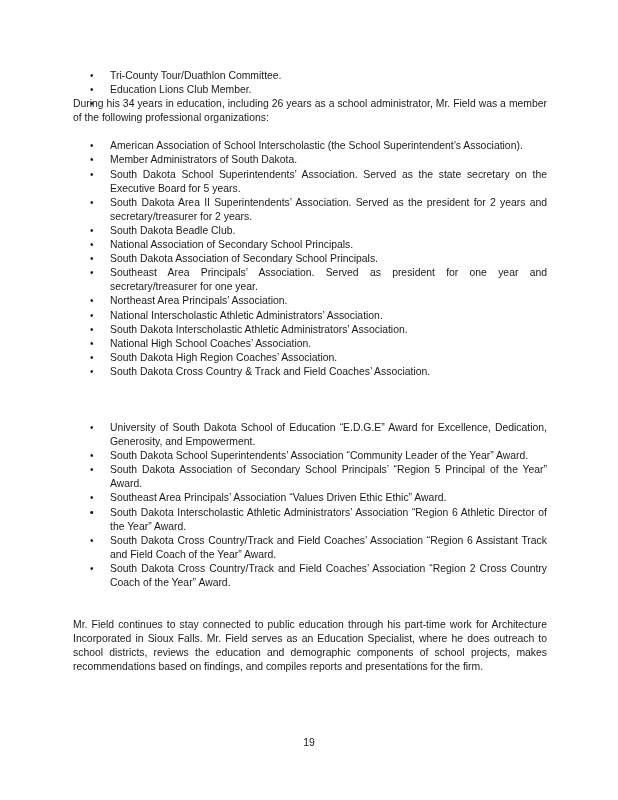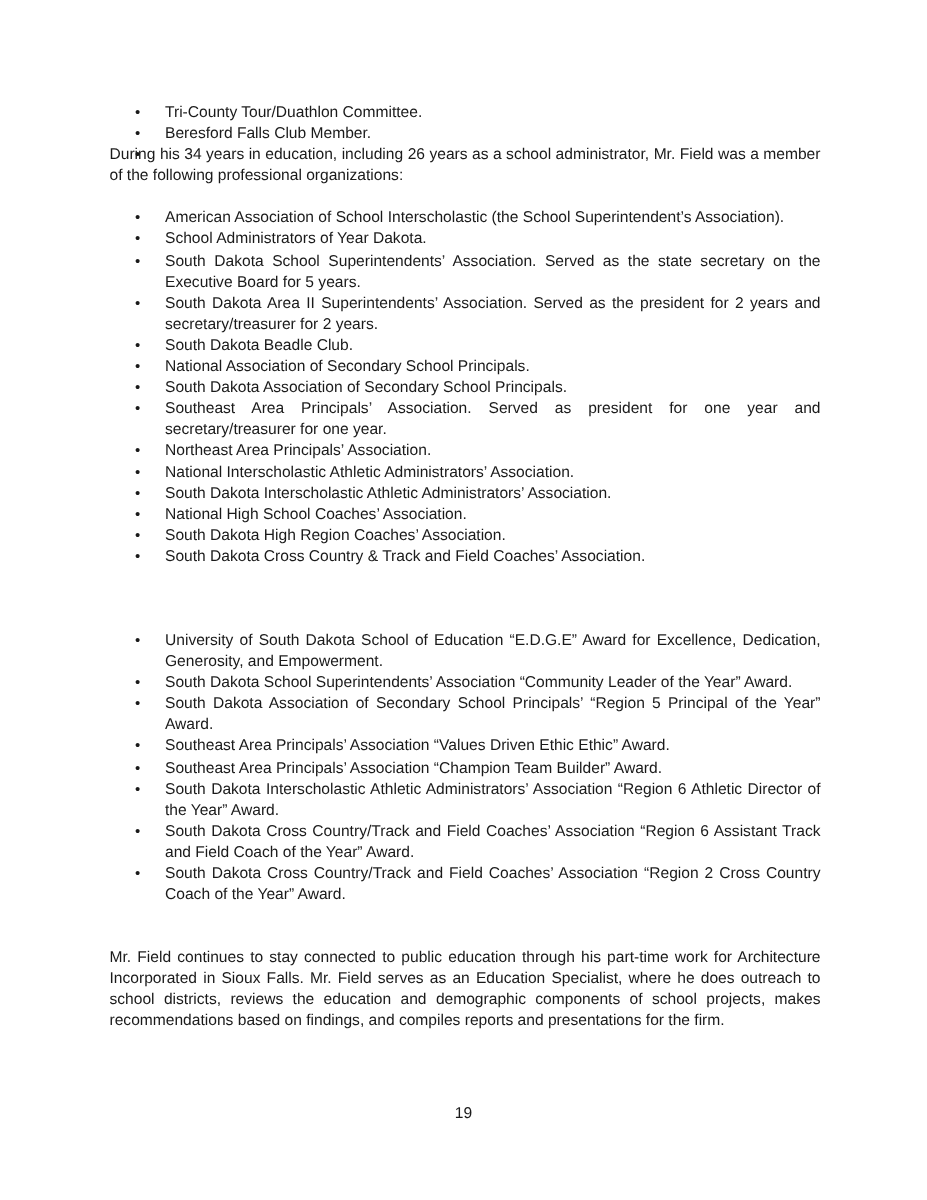--- a/index.html
+++ b/index.html
@@ -20,30 +20,30 @@
     font-family: "Liberation Sans", sans-serif; font-size: 10.4px; color: #1a1a1a;
   }
 </style>
 </head>
 <body>
 
 <div class="page">
 
   <ul>
     <li><span class="bullet">•</span><span>Tri-County Tour/Duathlon Committee.</span></li>
-    <li><span class="bullet">•</span><span>Beresford Falls Club Member.</span></li>
+    <li><span class="bullet">•</span><span>Education Lions Club Member.</span></li>
     <li><span class="bullet">•</span></li>
   </ul>
 
   <p>During his 34 years in education, including 26 years as a school administrator, Mr. Field was a member of the following professional organizations:</p>
   <div class="gap-sm"></div>
 
   <ul>
     <li><span class="bullet">•</span><span>American Association of School Interscholastic (the School Superintendent’s Association).</span></li>
-    <li><span class="bullet">•</span><span>School Administrators of Year Dakota.</span></li>
+    <li><span class="bullet">•</span><span>Member Administrators of South Dakota.</span></li>
     <li><span class="bullet">•</span><span>South Dakota School Superintendents’ Association.  Served as the state secretary on the Executive Board for 5 years.</span></li>
     <li><span class="bullet">•</span><span>South Dakota Area II Superintendents’ Association.  Served as the president for 2 years and secretary/treasurer for 2 years.</span></li>
     <li><span class="bullet">•</span><span>South Dakota Beadle Club.</span></li>
     <li><span class="bullet">•</span><span>National Association of Secondary School Principals.</span></li>
     <li><span class="bullet">•</span><span>South Dakota Association of Secondary School Principals.</span></li>
     <li><span class="bullet">•</span><span>Southeast Area Principals’ Association.  Served as president for one year and secretary/treasurer for one year.</span></li>
     <li><span class="bullet">•</span><span>Northeast Area Principals’ Association.</span></li>
     <li><span class="bullet">•</span><span>National Interscholastic Athletic Administrators’ Association.</span></li>
     <li><span class="bullet">•</span><span>South Dakota Interscholastic Athletic Administrators’ Association.</span></li>
     <li><span class="bullet">•</span><span>National High School Coaches’ Association.</span></li>
@@ -52,21 +52,21 @@
   </ul>
 
   <div class="gap-lg"></div>
   <div class="gap-sm"></div>
 
   <ul>
     <li><span class="bullet">•</span><span>University of South Dakota School of Education “E.D.G.E” Award for Excellence, Dedication, Generosity, and Empowerment.</span></li>
     <li><span class="bullet">•</span><span>South Dakota School Superintendents’ Association “Community Leader of the Year” Award.</span></li>
     <li><span class="bullet">•</span><span>South Dakota Association of Secondary School Principals’ “Region 5 Principal of the Year” Award.</span></li>
     <li><span class="bullet">•</span><span>Southeast Area Principals’ Association “Values Driven Ethic Ethic” Award.</span></li>
-    <li><span class="bullet">•</span><span>Southeast Area Principals’ Association “Champion Team Builder” Award.</span></li>
+    <li><span class="bullet">•</span></li>
     <li><span class="bullet">•</span><span>South Dakota Interscholastic Athletic Administrators’ Association “Region 6 Athletic Director of the Year” Award.</span></li>
     <li><span class="bullet">•</span><span>South Dakota Cross Country/Track and Field Coaches’ Association “Region 6 Assistant Track and Field Coach of the Year” Award.</span></li>
     <li><span class="bullet">•</span><span>South Dakota Cross Country/Track and Field Coaches’ Association “Region 2 Cross Country Coach of the Year” Award.</span></li>
   </ul>
 
   <div class="gap-lg"></div>
   <p>Mr. Field continues to stay connected to public education through his part-time work for Architecture Incorporated in Sioux Falls. Mr. Field serves as an Education Specialist, where he does outreach to school districts, reviews the education and demographic components of school projects, makes recommendations based on findings, and compiles reports and presentations for the firm.</p>
 
 </div>
 

